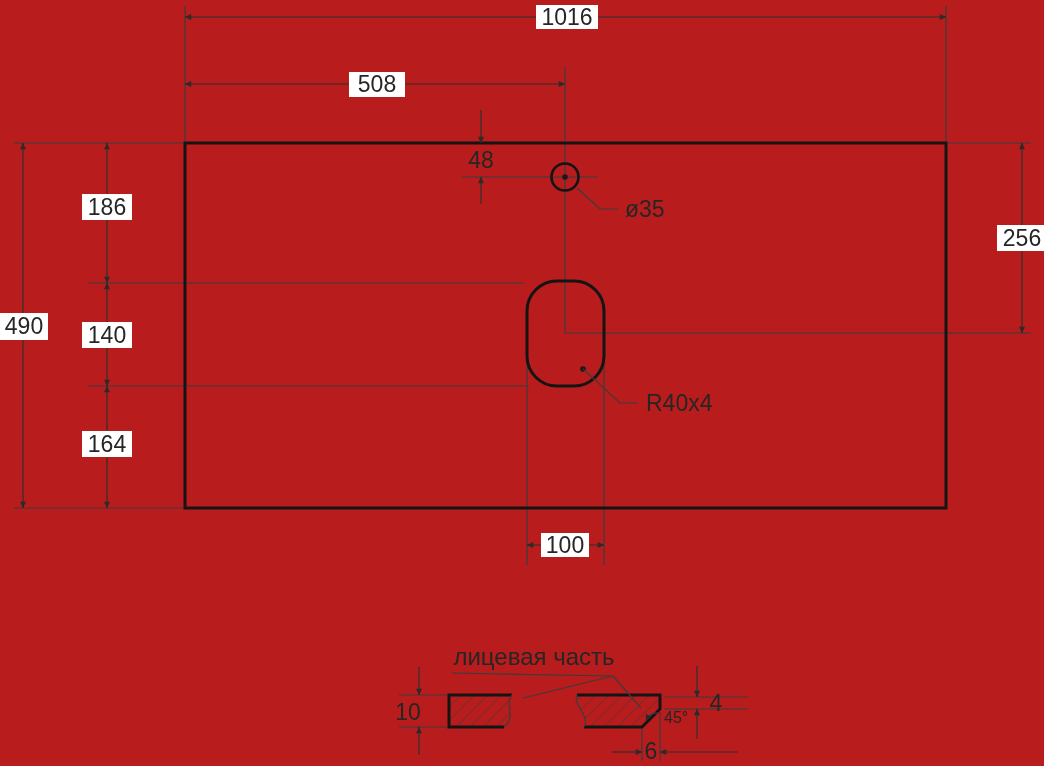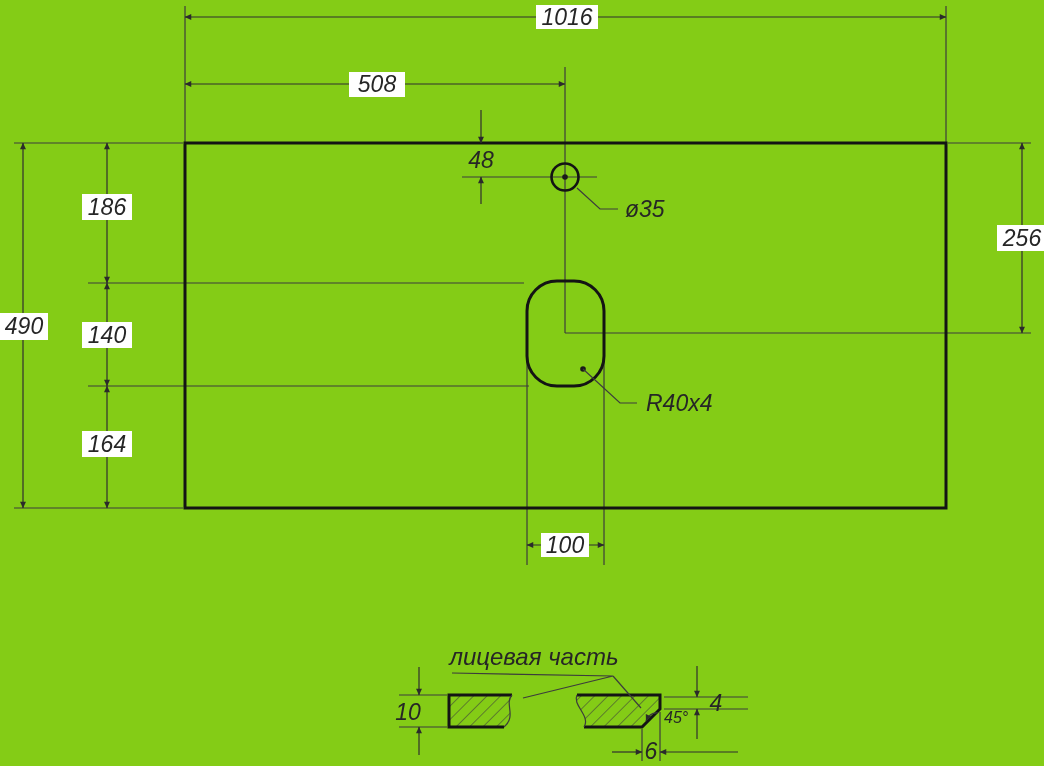--- a/index.html
+++ b/index.html
@@ -1,16 +1,16 @@
 <!DOCTYPE html>
 <html><head>
 <meta charset="utf-8">
 <style>
   html,body{margin:0;padding:0;background:#ffffff;}
-  .canvas{position:relative;width:1044px;height:766px;background:#84cc16;overflow:hidden;font-style:italic;}
+  .canvas{position:relative;width:1044px;height:766px;background:#b91c1c;overflow:hidden;}
   svg{display:block;}
   svg text{font-family:"Liberation Sans","DejaVu Sans",sans-serif;fill:#262626;font-size:23px;}
   svg text.lbl{font-size:24px;}
   svg text.small{font-size:16px;}
   .thin{stroke:#3c3c3c;stroke-width:1.2;fill:none;}
   .dim{stroke:#2f2f2f;stroke-width:1.2;fill:none;}
   .thick{stroke:#141414;stroke-width:3;fill:none;stroke-linejoin:miter;}
   .mask{fill:#ffffff;stroke:none;}
   .dot{fill:#1a1a1a;stroke:none;}
 </style>

